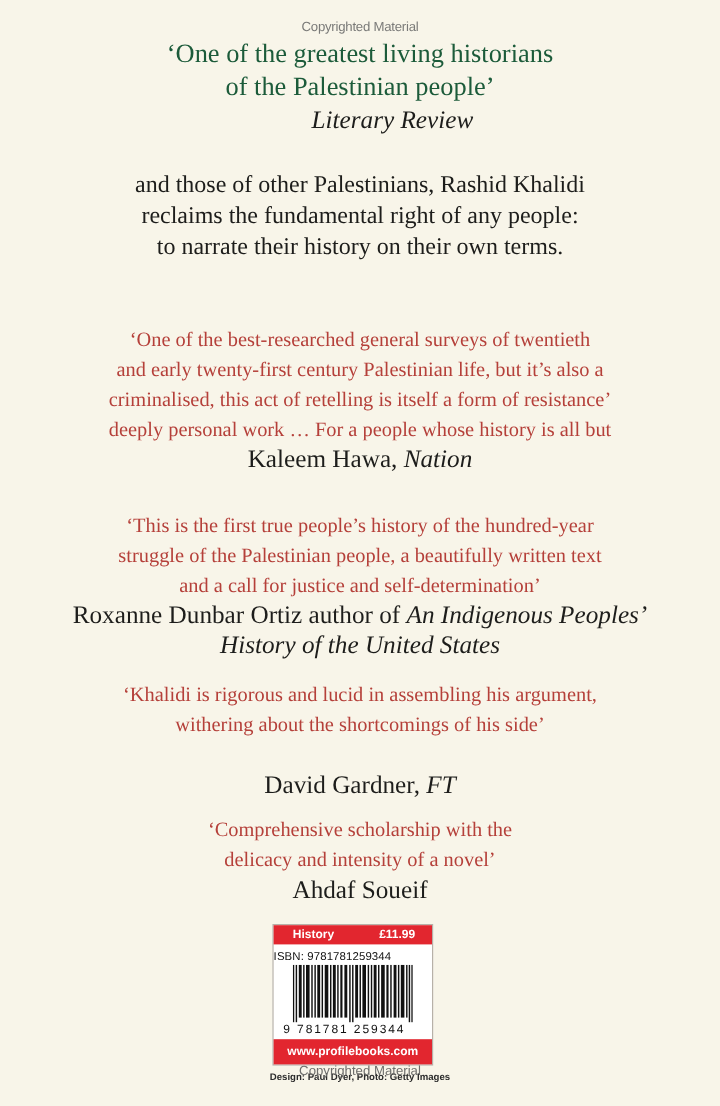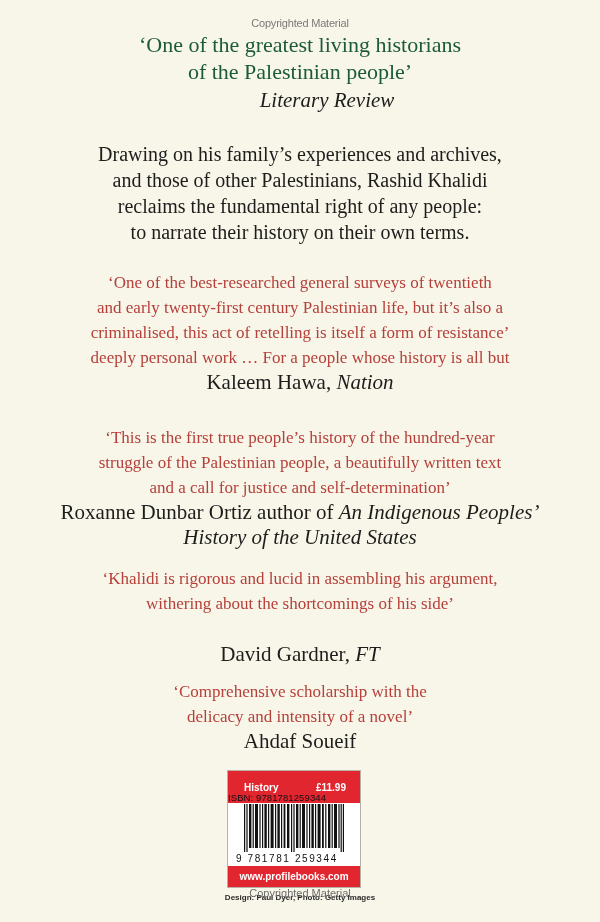--- a/index.html
+++ b/index.html
@@ -21,21 +21,21 @@
   .attrib { color: #1d1d1b; font-size: 21px; line-height: 25px; }
   .attrib i { font-style: italic; }
   .line { display: block; white-space: nowrap; }
 
   .barcode-box {
     position: absolute; left: 227px; top: 770px; width: 134px; height: 118px;
     background: #ffffff; border: 1px solid #b7b1a8; box-sizing: border-box;
     font-family: "Liberation Sans", "DejaVu Sans", sans-serif;
   }
   .bc-top {
-    position: absolute; left: 0; top: 0; width: 100%; height: 32px;
+    position: absolute; left: 0; top: 0; width: 100%; height: 16px;
     background: #e2262f; color: #fff; font-size: 10px; font-weight: bold;
     display: flex; justify-content: space-between; align-items: center;
     padding: 0 14px 0 16px; box-sizing: border-box;
   }
   .bc-isbn {
     position: absolute; left: 0; top: 21px; width: 100%; text-align: left;
     font-size: 9.5px; color: #111; letter-spacing: 0.1px;
   }
   .bc-bars {
     position: absolute; left: 16px; top: 33px; width: 100px; height: 48px;
@@ -65,21 +65,20 @@
 
 <div class="abs watermark" style="top:17px;">Copyrighted Material</div>
 
 <div class="abs green" style="top:31px;">
   <span class="line">‘One of the greatest living historians</span>
   <span class="line">of the Palestinian people’</span>
 </div>
 <div class="abs src-italic" style="top:88px;">Literary Review</div>
 
 <div class="abs blurb" style="top:141px;">
-  <span class="line">Drawing on his family’s experiences and archives,</span>
   <span class="line">and those of other Palestinians, Rashid Khalidi</span>
   <span class="line">reclaims the fundamental right of any people:</span>
   <span class="line">to narrate their history on their own terms.</span>
 </div>
 
 <div class="abs quote" style="top:270px;">
   <span class="line">‘One of the best-researched general surveys of twentieth</span>
   <span class="line">and early twenty-first century Palestinian life, but it’s also a</span>
   <span class="line">criminalised, this act of retelling is itself a form of resistance’</span>
   <span class="line">deeply personal work … For a people whose history is all but</span>

